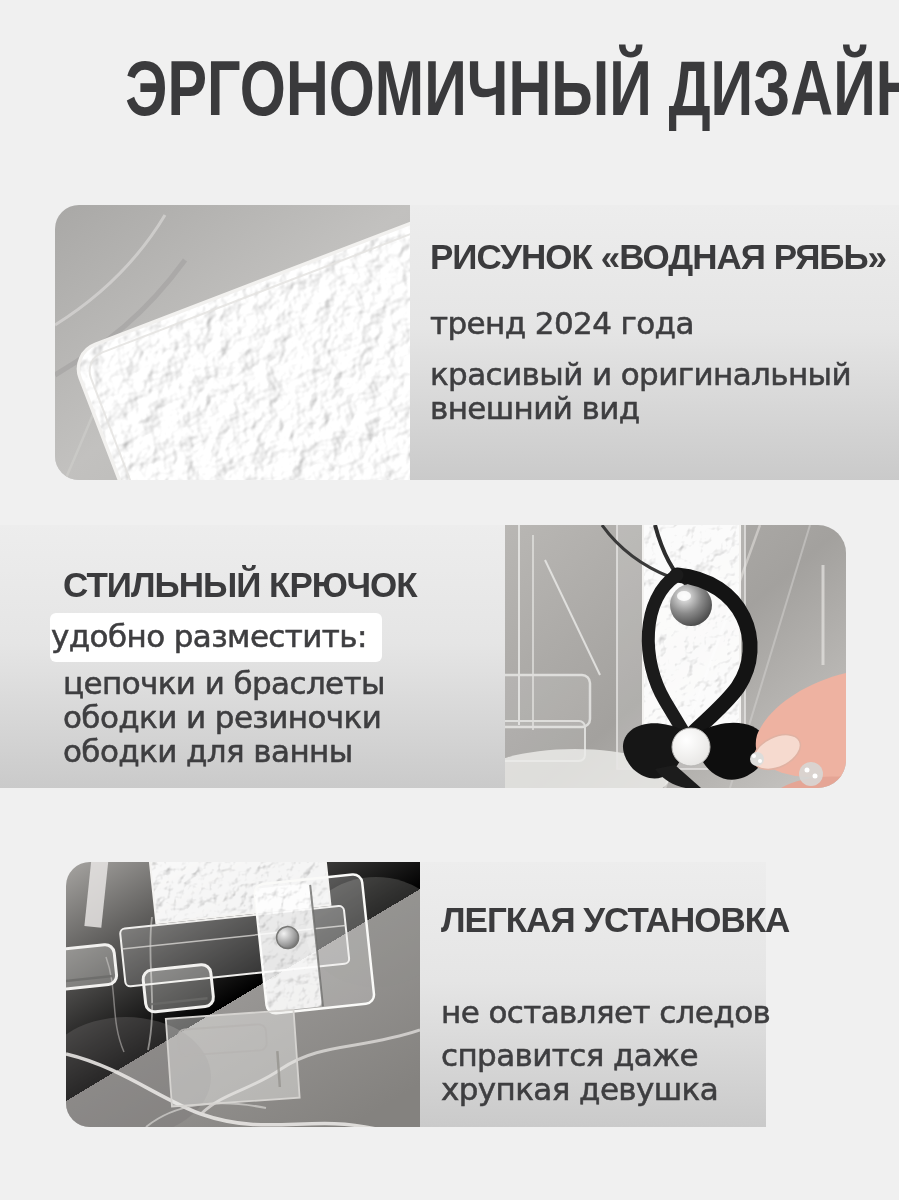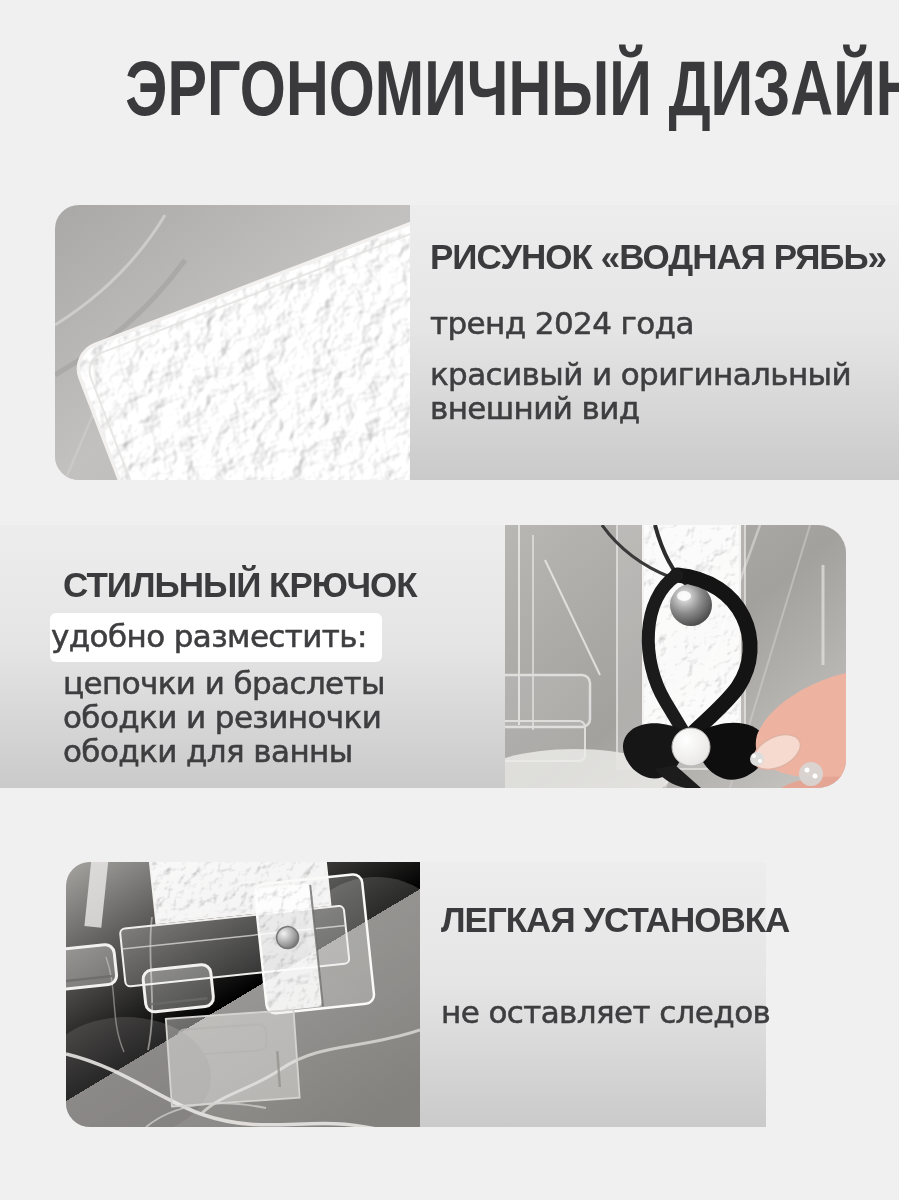--- a/index.html
+++ b/index.html
@@ -240,13 +240,15 @@
       </g>
       <g transform="rotate(-4 170 200)">
         <rect x="103" y="152" width="128" height="88" fill="#eeeeec" fill-opacity="0.45" stroke="#d5d3d0" stroke-width="1.8"></rect>
         <rect x="114" y="164" width="88" height="26" rx="7" fill="none" stroke="#b7b5b2" stroke-width="1.8" opacity="0.9"></rect>
         <line x1="212" y1="192" x2="212" y2="228" stroke="#96948f" stroke-width="2.5" opacity="0.8"></line>
       </g>
     </svg>
   </div>
   <div class="h2">ЛЕГКАЯ УСТАНОВКА</div>
   <div class="p p2">не оставляет следов</div>
+  <div class="p p3 wrap2">справится даже
+хрупкая девушка</div>
 </div>
 
 </body></html>

